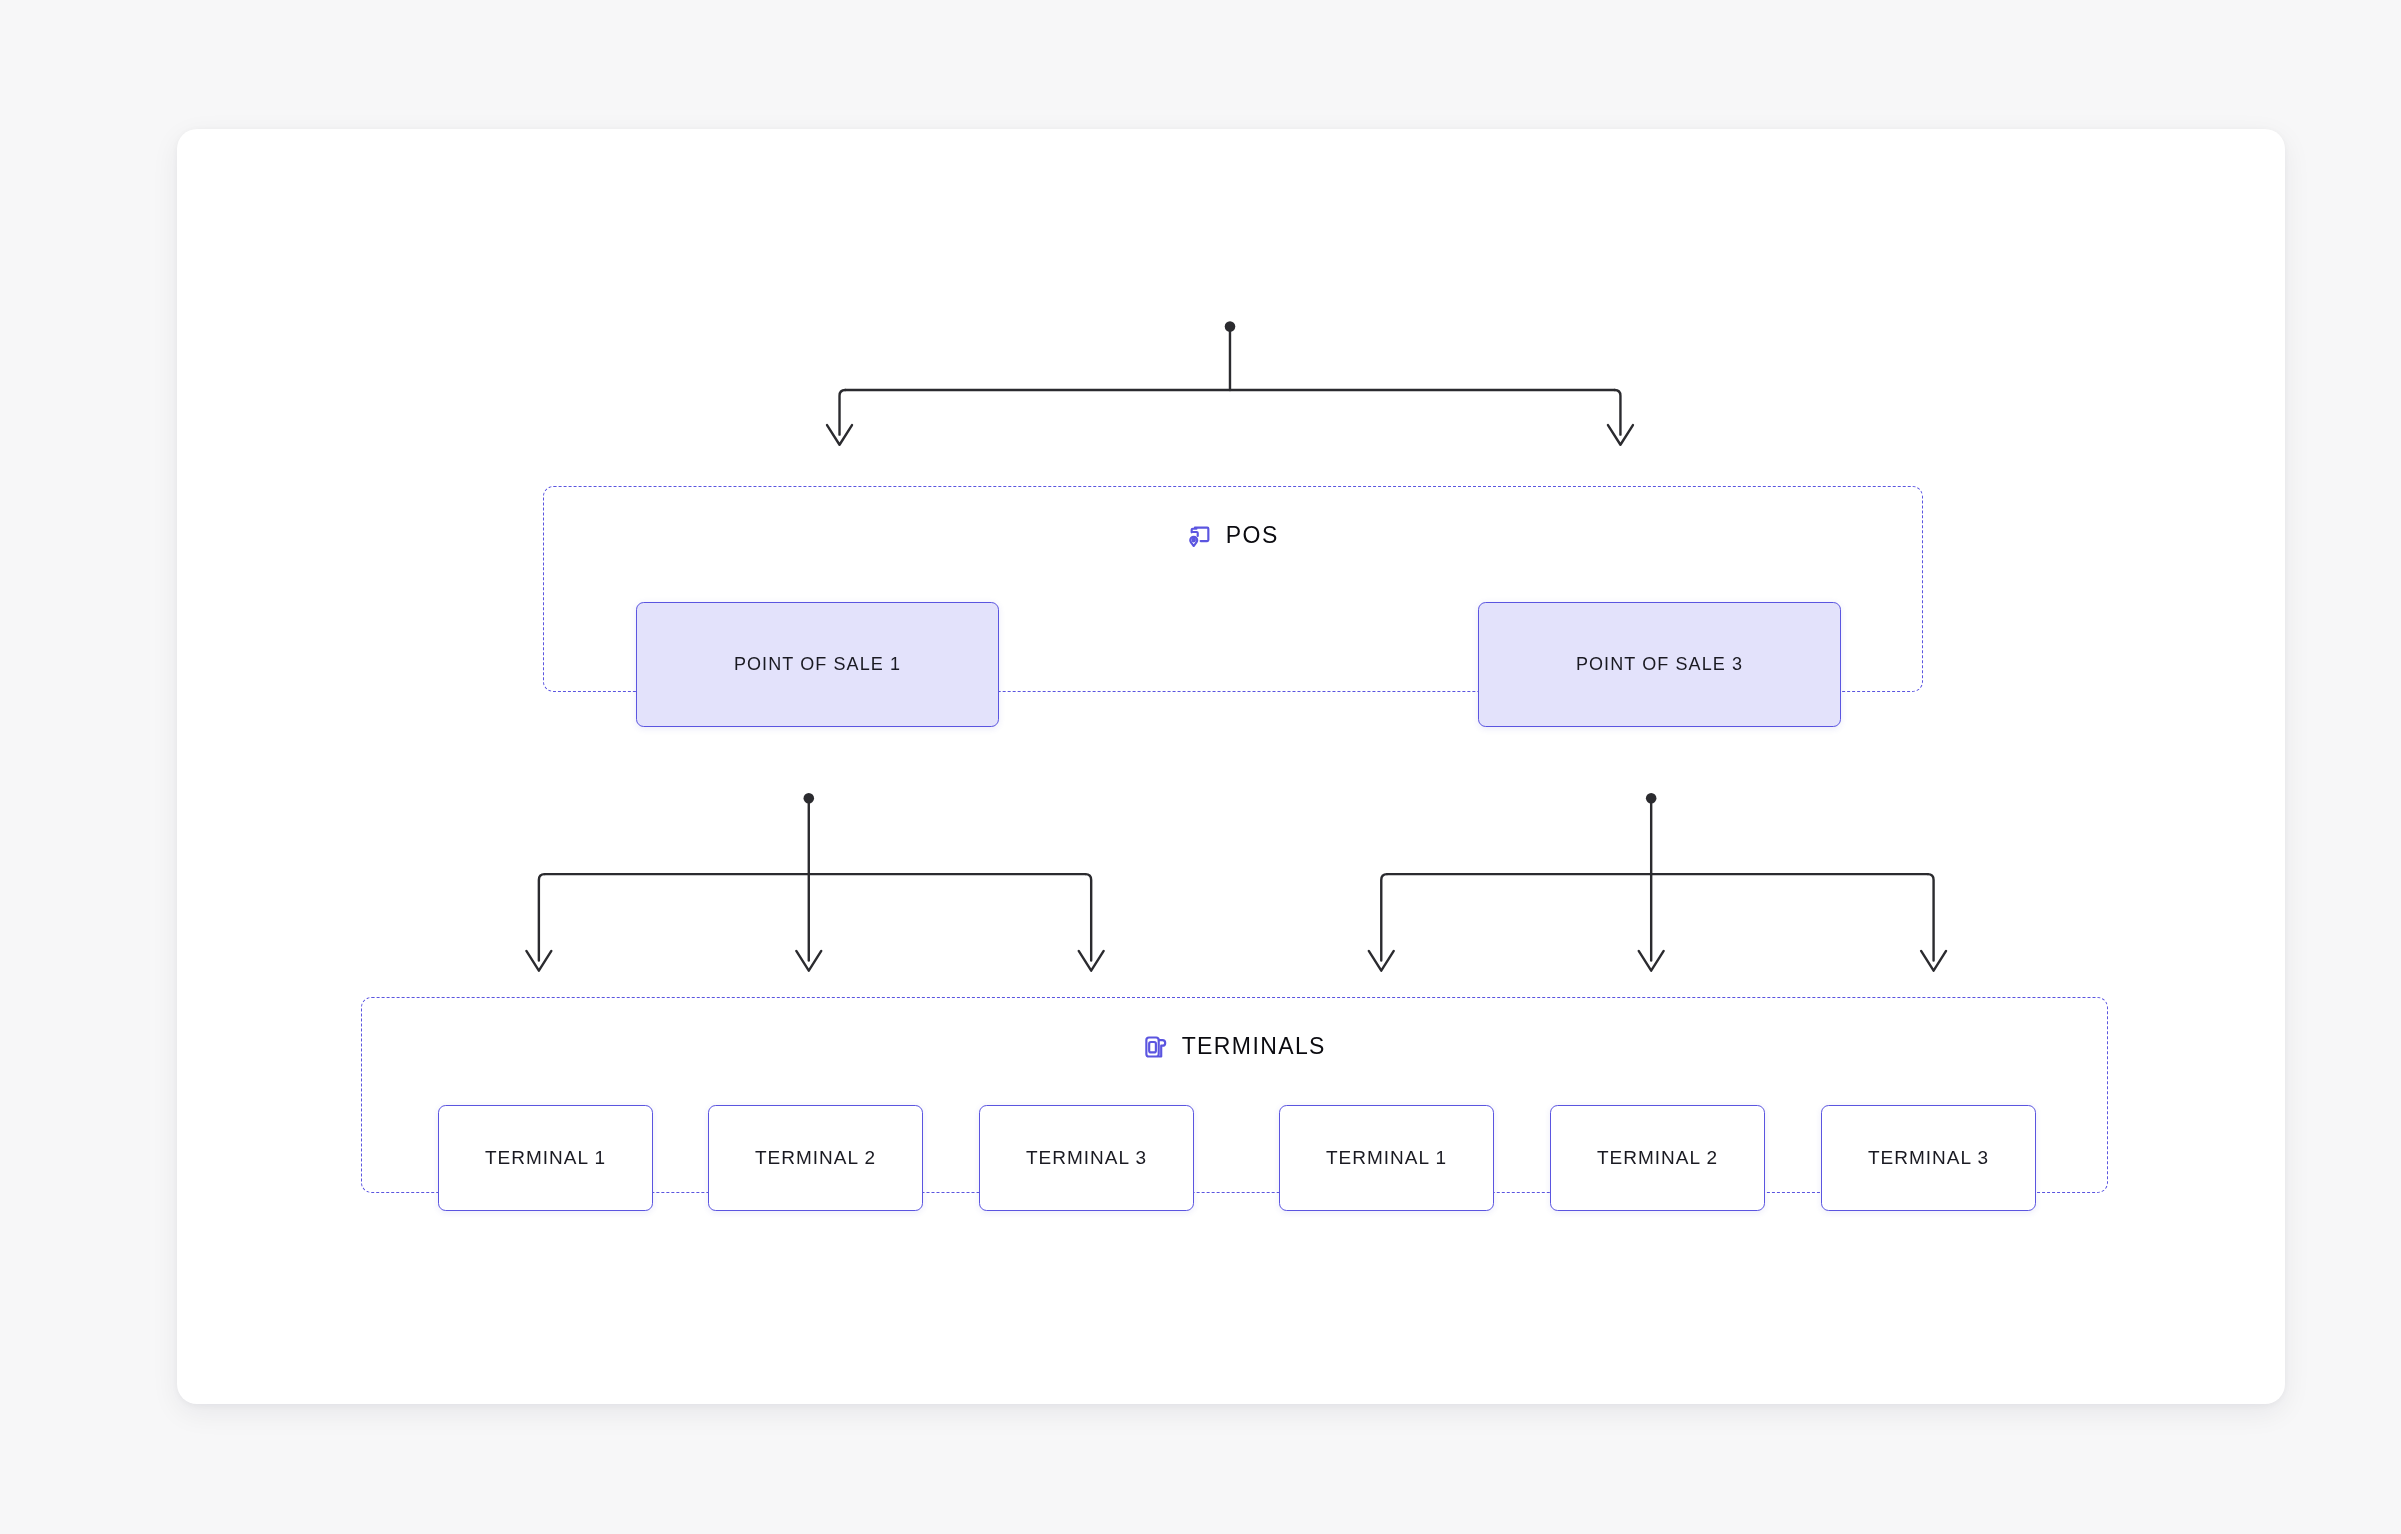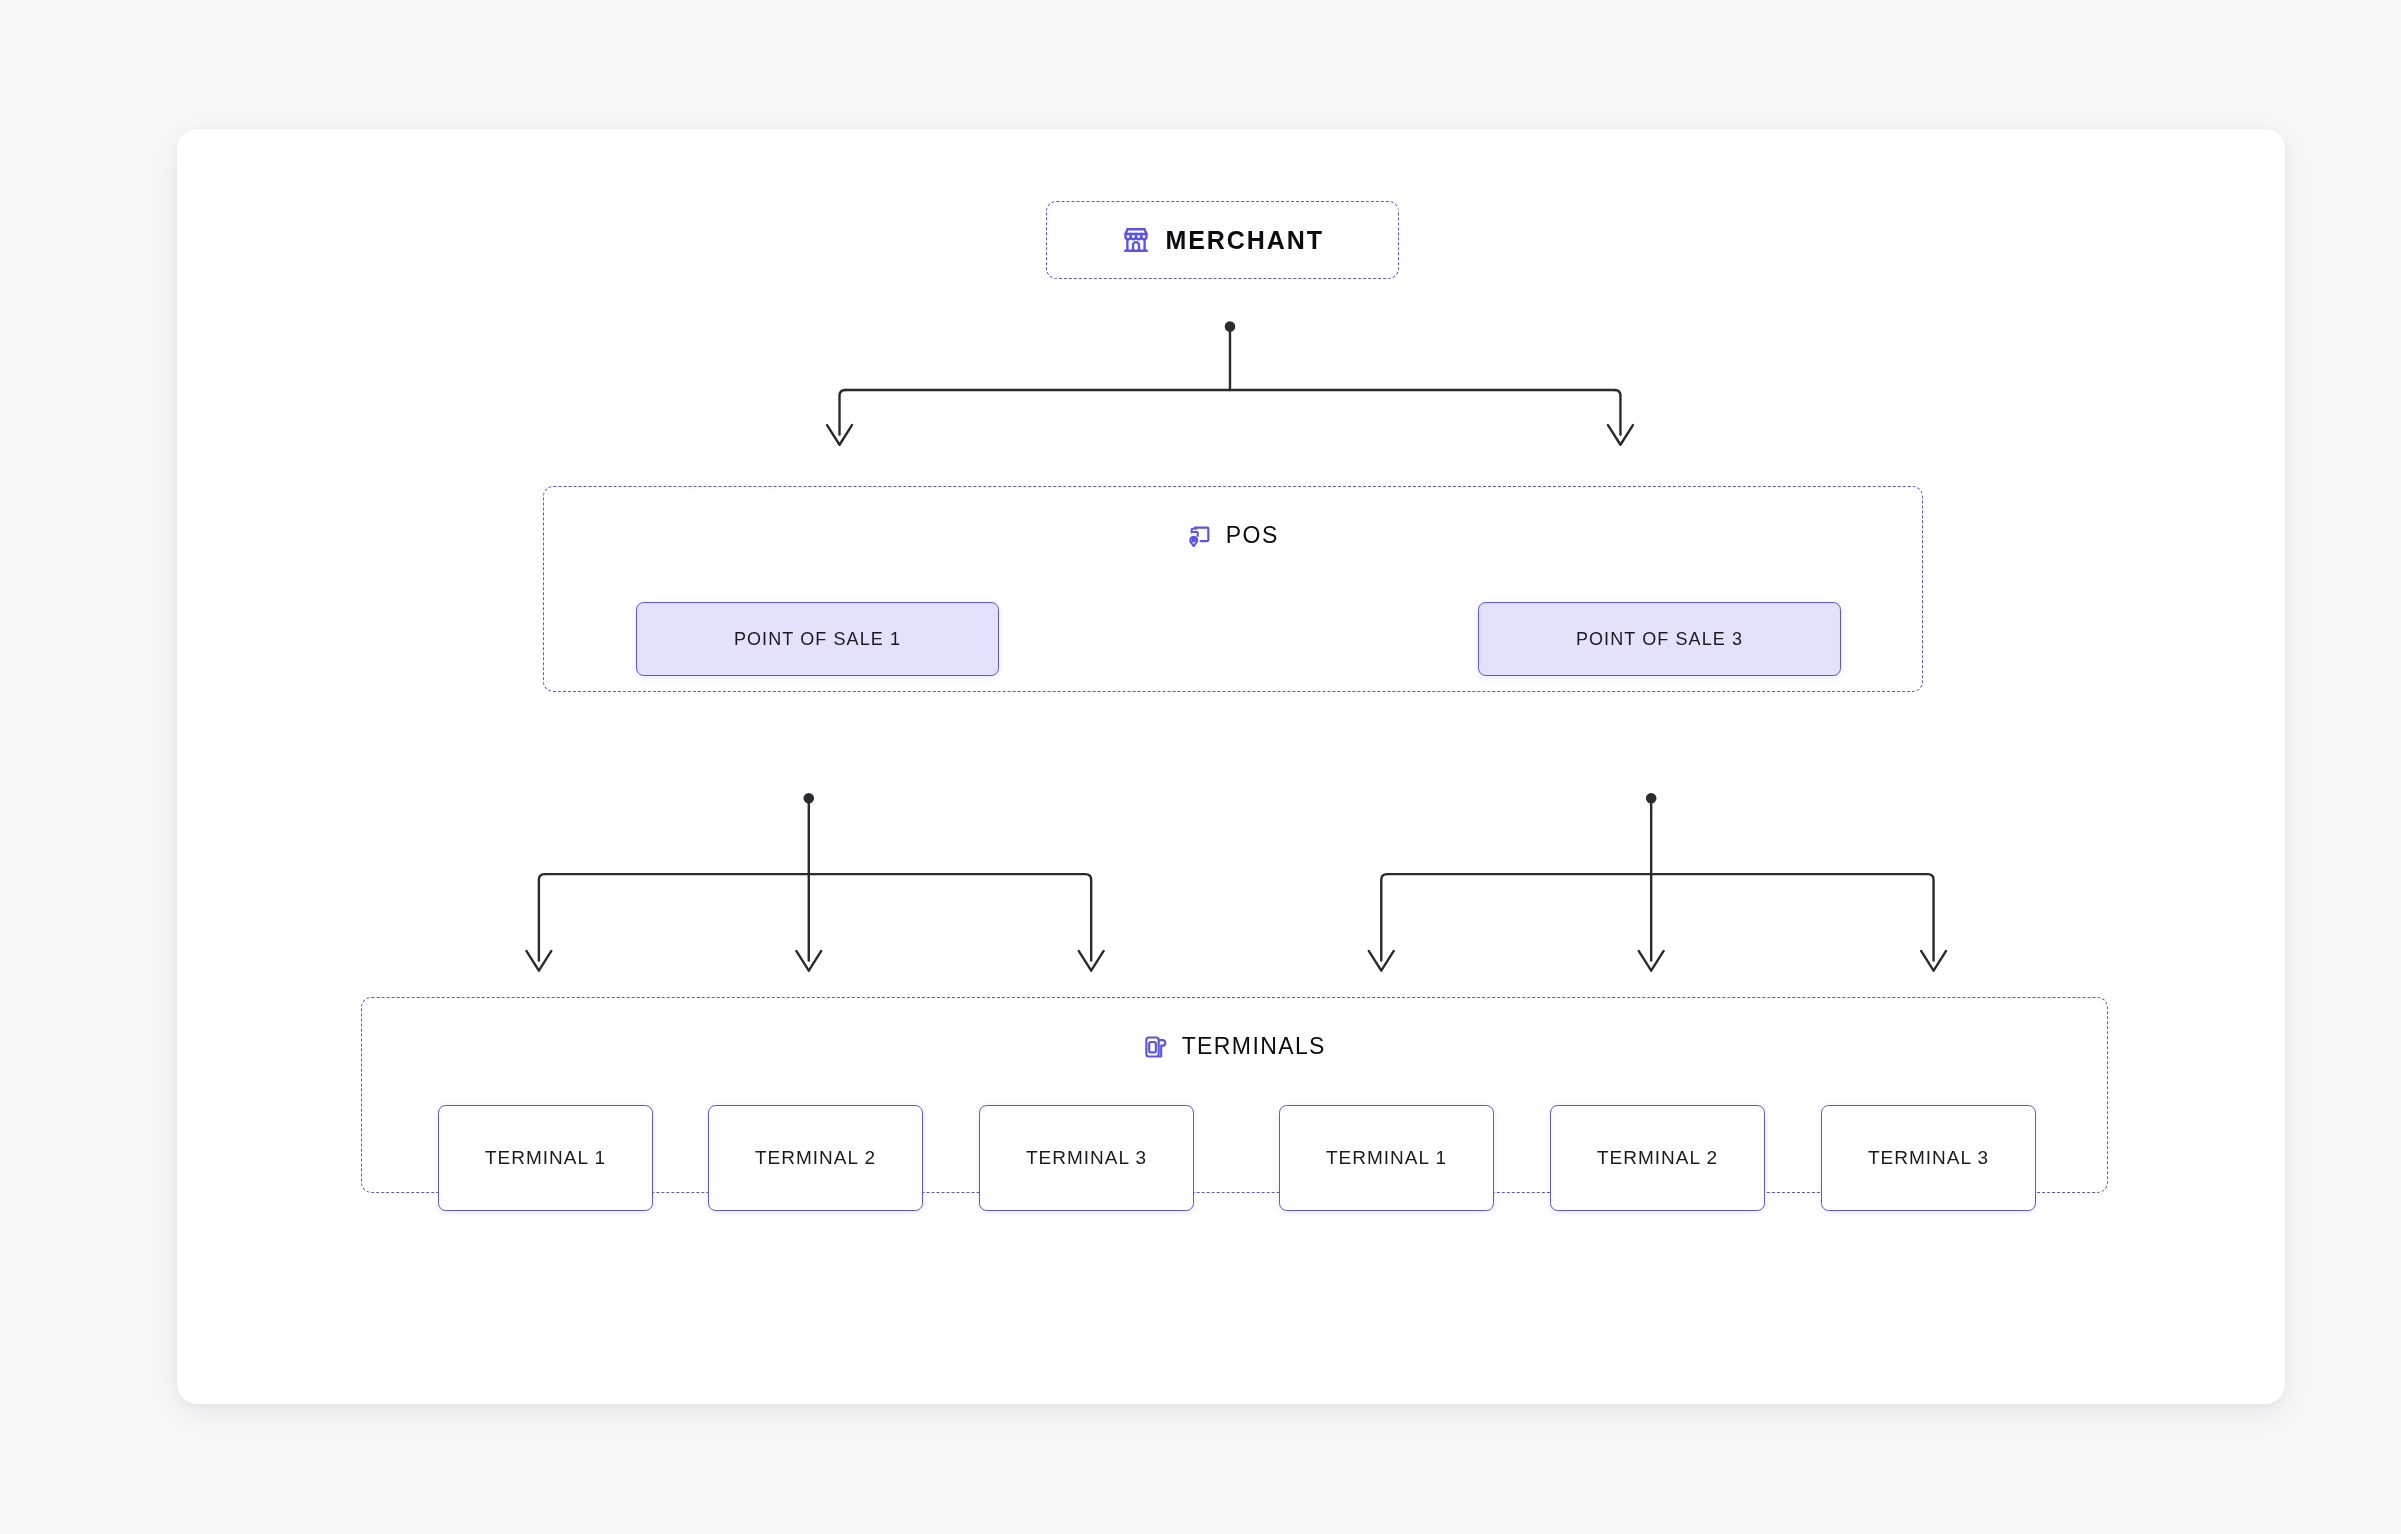--- a/index.html
+++ b/index.html
@@ -51,21 +51,21 @@
     position:absolute; left:0; right:0; top:35px;
     display:flex; align-items:center; justify-content:center; gap:12.5px;
   }
   .group-head .label {
     font-size:23px; font-weight:400; letter-spacing:1.4px; color:#0b0b10;
   }
 
   
   .pos-box {
     position:absolute;
-    width:363px; height:74px;
+    width:363px; height:125px;
     top:602px;
     background:#e3e2fb;
     border:1.9px solid #5b55e0;
     border-radius:7.7px;
     display:flex; align-items:center; justify-content:center;
     box-shadow:0 1.9px 6.7px rgba(60,55,190,.10);
   }
   .pos-box.p1 { left:636px; }
   .pos-box.p2 { left:1478px; }
   .pos-box .label {
@@ -128,36 +128,20 @@
       <path d="M2888 1820 L4014 1820"></path>
       <path d="M2888 1820 Q2876 1820 2876 1832 L2876 2000"></path>
       <path d="M4014 1820 Q4026 1820 4026 1832 L4026 2000"></path>
       <path d="M3438 1820 L3438 2000"></path>
       <path d="M2850 1980 L2876 2021 L2902 1980"></path>
       <path d="M3412 1980 L3438 2021 L3464 1980"></path>
       <path d="M4000 1980 L4026 2021 L4052 1980"></path>
     </g>
   </svg>
 
-  <div class="merchant">
-    <span class="ico">
-      <svg width="30" height="30" viewBox="0 0 24 24" fill="none" stroke="#5b55e0" stroke-width="1.9" stroke-linecap="round" stroke-linejoin="round">
-        <path d="M3.6 7.2 L5.2 3.4 h13.6 l1.6 3.8 z"></path>
-        <path d="M3.6 7.2 v2.1 a2.1 2.1 0 0 0 4.2 0 v-2.1"></path>
-        <path d="M7.8 7.2 v2.1 a2.1 2.1 0 0 0 4.2 0 v-2.1"></path>
-        <path d="M12 7.2 v2.1 a2.1 2.1 0 0 0 4.2 0 v-2.1"></path>
-        <path d="M16.2 7.2 v2.1 a2.1 2.1 0 0 0 4.2 0 v-2.1"></path>
-        <path d="M5.1 11.6 v8.9"></path>
-        <path d="M18.9 11.6 v8.9"></path>
-        <path d="M9.6 20.5 v-4.4 a2.4 2.4 0 0 1 4.8 0 v4.4"></path>
-        <path d="M3.3 20.6 h17.4"></path>
-      </svg>
-    </span>
-    <span class="label">MERCHANT</span>
-  </div>
 
   <div class="group pos">
     <div class="group-head">
       <span class="ico">
         <svg width="26" height="26" viewBox="0 0 24 24" fill="none" stroke="#5b55e0" stroke-width="2" stroke-linecap="round" stroke-linejoin="round">
           <path d="M7.3 4.3 h11.4 a1 1 0 0 1 1 1 v10.4 a1 1 0 0 1 -1 1 h-6.1"></path>
           <path d="M4.3 8.6 v-2.3 a1 1 0 0 1 1 -1 h3.4"></path>
           <path d="M9.9 11.9 v-2.6 a1 1 0 0 0 -1 -1 h-3.6"></path>
           <path d="M6.2 21.2 c2.1 -2.4 3.2 -3.9 3.2 -5.2 a3.2 3.2 0 1 0 -6.4 0 c0 1.3 1.1 2.8 3.2 5.2 z"></path>
           <circle cx="6.2" cy="15.8" r="1.15"></circle>

